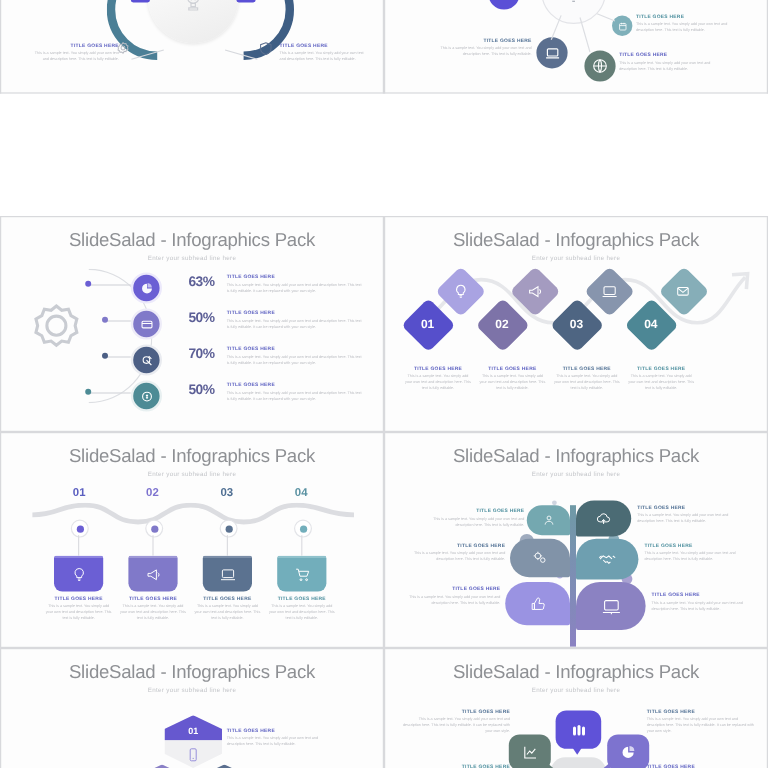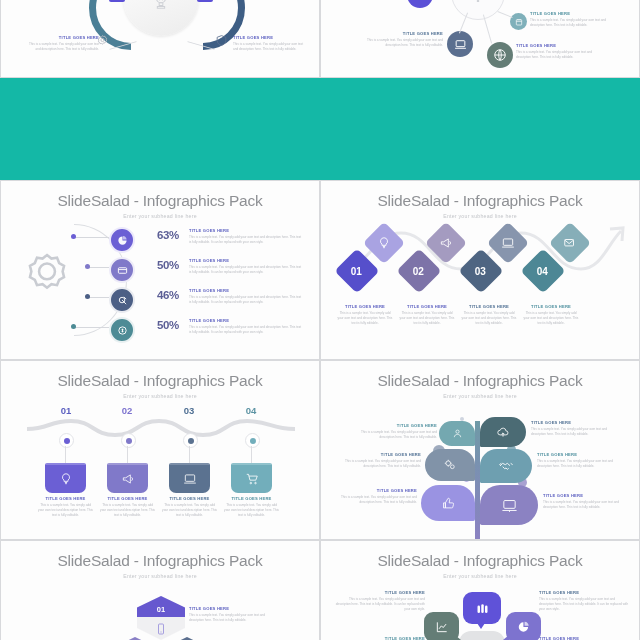--- a/index.html
+++ b/index.html
@@ -9,21 +9,21 @@
     font-family:"Liberation Sans", sans-serif;
     -webkit-font-smoothing:antialiased;
   }
   .grid{
     width:640px;height:640px;
     display:grid;
     grid-template-columns:1fr 1fr;
     grid-auto-rows:180px;
     gap:0;
     position:relative;
-    background:#14b8a6;
+    background:#ffffff;
   }
   .slide{
     background:#fdfdfd;
     border:1px solid #d8d9dc;
     position:relative;
     overflow:hidden;
     box-sizing:border-box;
   }
   .slide-inner{position:absolute;inset:0;}
   .s-title{
@@ -218,21 +218,21 @@
       </div>
 
       <div class="abs rnd ctr" style="left:108px;top:106px;width:22px;height:22px;background:#4c5f85;border:2px solid #e9ebf0;">
         <svg width="11" height="11" viewBox="0 0 24 24" fill="none" stroke="#fff" stroke-width="2">
             <circle cx="11" cy="11" r="6"></circle>
             <path d="M11 11l9 9M15 4l5 5"></path>
           </svg>
       </div>
       <div class="abs" style="left:86px;top:116px;width:22px;height:1px;background:#d6d8dd;"></div>
       <div class="abs rnd" style="left:84px;top:113px;width:5px;height:5px;background:#4c5f85;"></div>
-      <div class="abs pct" style="left:156px;top:108px;">46%</div>
+      <div class="abs pct" style="left:156px;top:108px;">70%</div>
       <div class="abs" style="left:188px;top:108px;width:114px;">
         <div class="t-head">TITLE GOES HERE</div>
         <div class="t-body">This is a sample text. You simply add your own text and description here. This text is fully editable. It can be replaced with your own style.</div>
       </div>
 
       <div class="abs rnd ctr" style="left:108px;top:136px;width:22px;height:22px;background:#4d8b95;border:2px solid #e8f0f1;">
         <svg width="11" height="11" viewBox="0 0 24 24" fill="none" stroke="#fff" stroke-width="2">
             <circle cx="12" cy="12" r="8"></circle>
             <path d="M12 8v8M10 10h4M10 14h4"></path>
           </svg>

